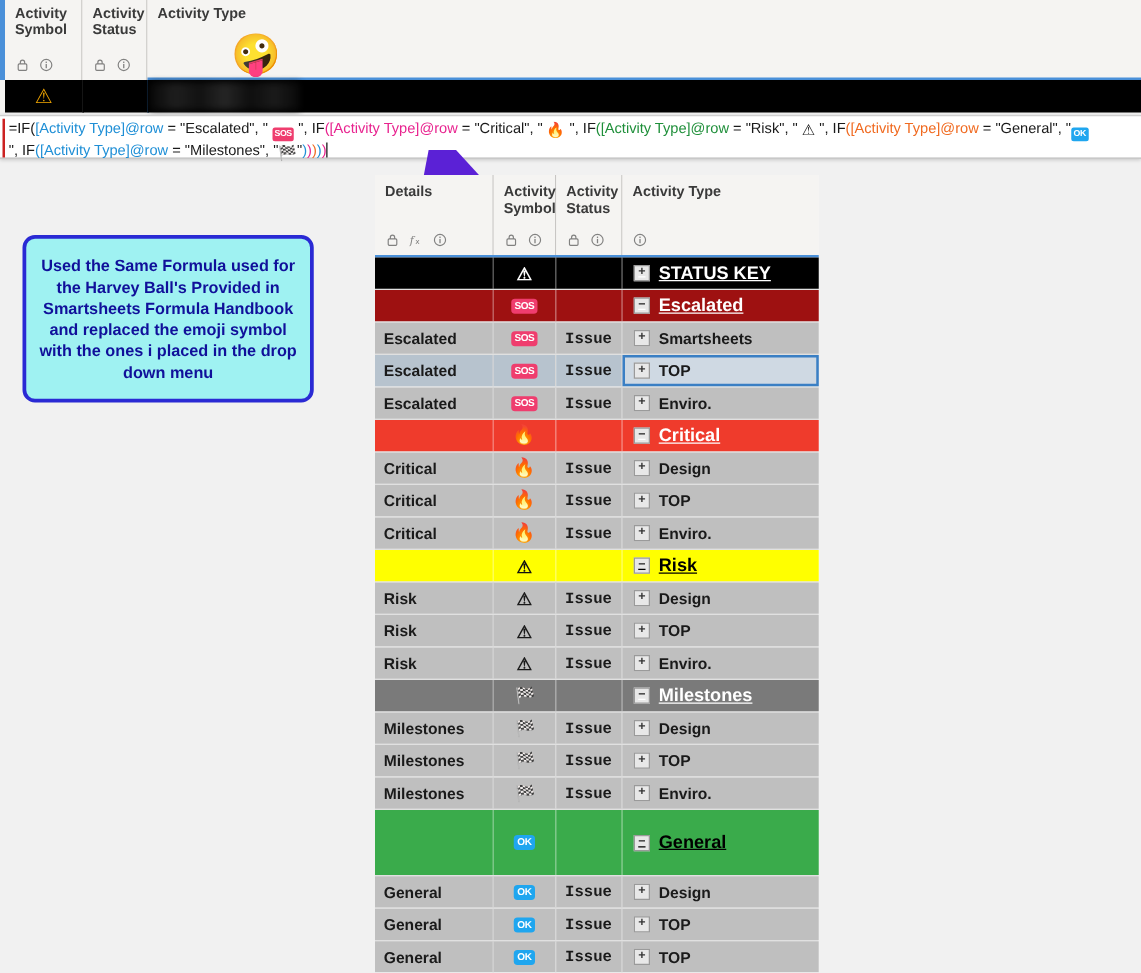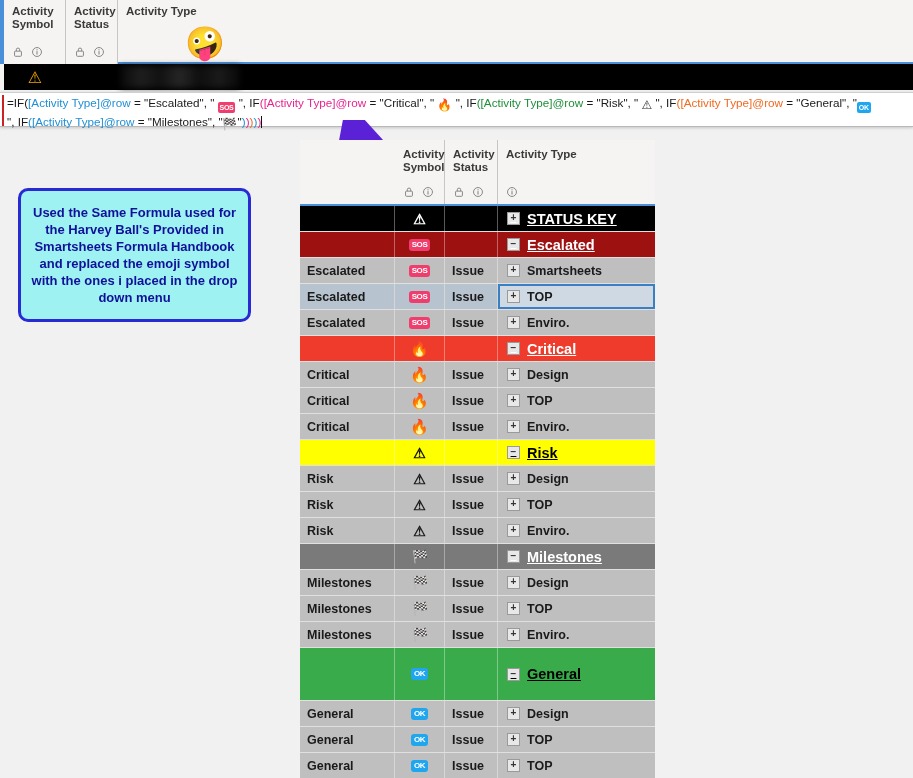--- a/index.html
+++ b/index.html
@@ -119,21 +119,21 @@
   .cell{
     position:absolute;top:0;bottom:0;box-sizing:border-box;
     border-right:1px solid #d6d6d6;
     display:flex;align-items:center;
     font-size:12.5px;font-weight:bold;color:#1a1a1a;
     padding-left:7px;overflow:hidden;white-space:nowrap;
   }
   .cell.sym{justify-content:center;padding-left:0;}
   .cell.d{left:0;width:95px;}
   .cell.s{left:95px;width:50px;}
-  .cell.t{left:145px;width:53px;}
+  .cell.t{left:145px;width:53px;font-family:Liberation Mono, monospace;}
   .cell.y{left:198px;width:157px;border-right:none;padding-left:9px;}
 
   .data-row .cell{background:#bfbfbf;}
   .data-row.sel2 .cell.d,.data-row.sel2 .cell.s,.data-row.sel2 .cell.t{background:#b7c3ce;}
 
   .grp .cell{border-right-color:rgba(255,255,255,.35);}
   .grp-black .cell{background:#000;color:#fff;}
   .grp-darkred .cell{background:#9e1111;color:#fff;}
   .grp-red .cell{background:#ef3b2c;color:#fff;}
   .grp-yellow .cell{background:#ffff00;color:#111;}
@@ -238,20 +238,44 @@
     <marker id="ahead" markerWidth="7" markerHeight="7" refX="3.2" refY="3.5" orient="auto">
       <path d="M0,0 L7,3.5 L0,7 z" fill="#5b21d6"></path>
     </marker>
   </defs>
   <line x1="68" y1="143" x2="31" y2="13" stroke="#5b21d6" stroke-width="9" marker-end="url(#ahead)"></line>
 </svg>
 
 <div class="grid">
 
   <div class="ghdr">
+    <div class="gh-cell c-det">
+      <div class="gt">Details</div>
+      <div class="gi">
+        <span class="ic">
+            <svg viewBox="0 0 14 14" width="12" height="12">
+              <rect x="3" y="6" width="8" height="6" rx="1" fill="none" stroke="#555" stroke-width="1.1"></rect>
+              <path d="M5 6V4.4a2 2 0 0 1 4 0V6" fill="none" stroke="#555" stroke-width="1.1"></path>
+            </svg>
+          </span>
+        <span class="ic">
+            <svg viewBox="0 0 14 14" width="12" height="12">
+              <text x="1" y="11" font-family="DejaVu Serif, serif" font-style="italic" font-size="10" fill="#555">f</text>
+              <text x="6" y="11" font-family="DejaVu Sans, sans-serif" font-size="7" fill="#555">x</text>
+            </svg>
+          </span>
+        <span class="ic">
+            <svg viewBox="0 0 14 14" width="12" height="12">
+              <circle cx="7" cy="7" r="5.2" fill="none" stroke="#555" stroke-width="1.1"></circle>
+              <rect x="6.4" y="6" width="1.2" height="4" fill="#555"></rect>
+              <rect x="6.4" y="3.8" width="1.2" height="1.3" fill="#555"></rect>
+            </svg>
+          </span>
+      </div>
+    </div>
 
     <div class="gh-cell c-sym">
       <div class="gt">
         <span>Activity</span><br>
         <span>Symbol</span>
       </div>
       <div class="gi">
         <span class="ic">
             <svg viewBox="0 0 14 14" width="12" height="12">
               <rect x="3" y="6" width="8" height="6" rx="1" fill="none" stroke="#555" stroke-width="1.1"></rect>

